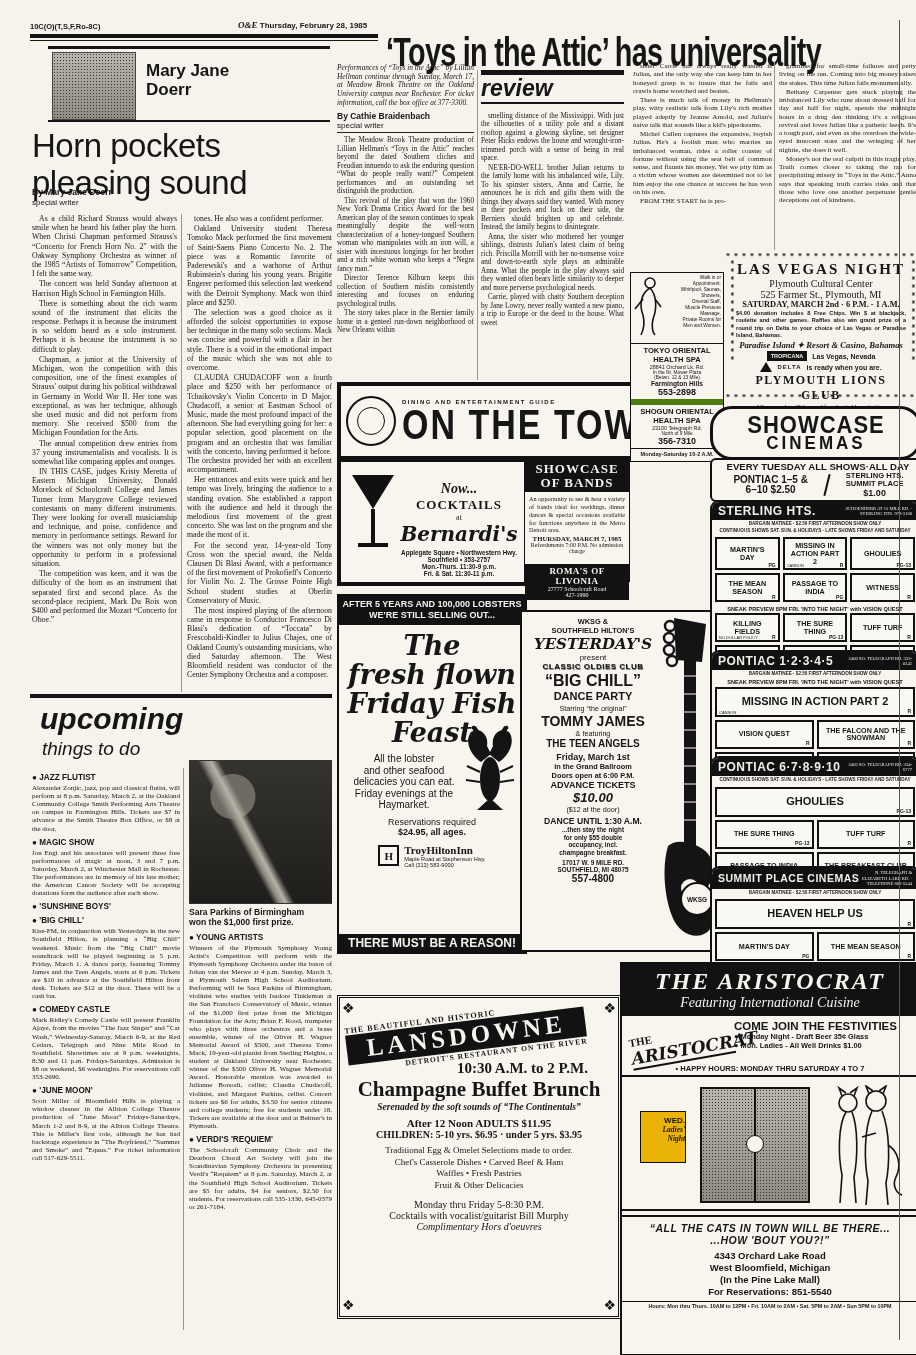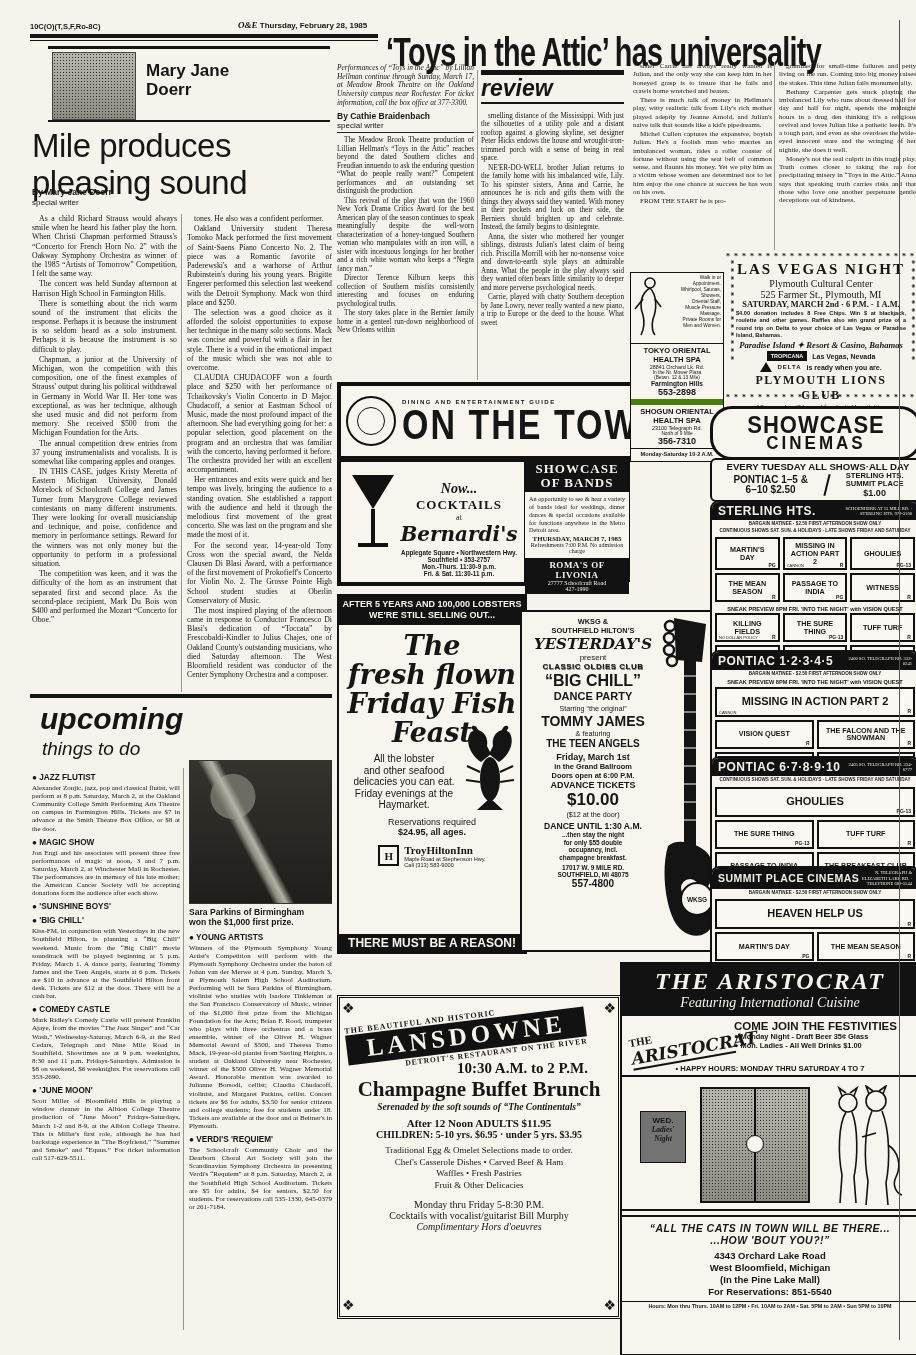--- a/index.html
+++ b/index.html
@@ -78,21 +78,21 @@
 
   <div class="ab rule" style="left:48px;top:46px;width:282px;height:3px;"></div>
   <div class="ab halftone" style="left:52px;top:52px;width:82px;height:66px;border:1px solid #444;"></div>
   <div class="ab sans b" style="left:146px;top:62px;font-size:17px;line-height:1.1;">
     <div>Mary Jane</div>
     <div>Doerr</div>
   </div>
   <div class="ab rule" style="left:48px;top:120px;width:282px;height:2px;"></div>
 
   <div class="ab horn-head" style="left:32px;top:128px;width:300px;">
-    <div>Mile produces</div>
+    <div>Horn pockets</div>
     <div>pleasing sound</div>
   </div>
   <div class="ab" style="left:32px;top:188px;">
     <div class="byline">By Mary Jane Doerr</div>
     <div class="byrole">special writer</div>
   </div>
   <div class="ab copy" style="left:32px;top:214px;width:145px;height:478px;font-size:7.8px;">
       <p class="para">As a child Richard Strauss would always smile when he heard his father play the horn. When Christi Chapman performed Strauss's “Concerto for French Horn No. 2” with the Oakway Symphony Orchestra as winner of the 1985 “Artists of Tomorrow” Competition, I felt the same way.</p>
       <p class="para">The concert was held Sunday afternoon at Harrison High School in Farmington Hills.</p>
       <p class="para">There is something about the rich warm sound of the instrument that elicits the response. Perhaps it is because the instrument is so seldom heard as a solo instrument. Perhaps it is because the instrument is so difficult to play.</p>
@@ -226,21 +226,21 @@
   </div>
 
   <div class="ab" style="left:524px;top:458px;width:104px;height:122px;border:1px solid #111;background:#f7f5ee;">
     <div class="blackbar c serif b" style="padding:3px 0;line-height:1.05;">
       <div style="font-size:13px;letter-spacing:1px;">SHOWCASE</div>
       <div style="font-size:13px;letter-spacing:1px;">OF BANDS</div>
     </div>
     <div class="serif j" style="font-size:6.2px;padding:3px 4px 1px;line-height:1.25;">An opportunity to see &amp; hear a variety of bands ideal for weddings, dinner dances &amp; special occasions available for functions anywhere in the Metro Detroit area.</div>
     <div class="serif b c" style="font-size:6.8px;">THURSDAY, MARCH 7, 1985</div>
     <div class="serif c" style="font-size:6px;">Refreshments 7:00 P.M. No admission charge</div>
-    <div class="blackbar c" style="padding:2px 8px;margin-top:4px;">
+    <div class="blackbar c" style="padding:2px 8px;margin-top:10px;">
       <div class="serif b" style="font-size:9px;letter-spacing:.5px;">ROMA'S OF LIVONIA</div>
       <div class="serif" style="font-size:6px;">27777 Schoolcraft Road</div>
       <div class="serif" style="font-size:6px;">427-1990</div>
     </div>
   </div>
 
   <div class="ab" style="left:337px;top:594px;width:186px;height:356px;border:2px solid #111;background:#f7f5ee;">
     <div class="blackbar sans b c" style="font-size:9px;line-height:1.25;padding:3px 0;">
       <div>AFTER 5 YEARS AND 100,000 LOBSTERS</div>
       <div>WE'RE STILL SELLING OUT...</div>
@@ -320,21 +320,21 @@
       <div class="sans b" style="font-size:16px;margin-top:1px;">“BIG CHILL”</div>
       <div class="sans b" style="font-size:11px;">DANCE PARTY</div>
       <div class="sans" style="font-size:7.2px;margin-top:2px;">Starring “the original”</div>
       <div class="sans b" style="font-size:14px;">TOMMY JAMES</div>
       <div class="sans" style="font-size:7.2px;">&amp; featuring</div>
       <div class="sans b" style="font-size:10px;">THE TEEN ANGELS</div>
       <div class="sans b" style="font-size:9px;margin-top:3px;">Friday, March 1st</div>
       <div class="sans b" style="font-size:7.4px;">in the Grand Ballroom</div>
       <div class="sans b" style="font-size:7.4px;">Doors open at 6:00 P.M.</div>
       <div class="sans b" style="font-size:9px;">ADVANCE TICKETS</div>
-      <div class="sans b" style="font-size:17px;">$10.00</div>
+      <div class="sans b" style="font-size:13px;font-style:italic;">$10.00</div>
       <div class="sans" style="font-size:7.2px;">($12 at the door)</div>
       <div class="sans b" style="font-size:8.6px;margin-top:2px;">DANCE UNTIL 1:30 A.M.</div>
       <div class="sans b" style="font-size:6.4px;line-height:1.2;">
           <div>...then stay the night</div>
           <div>for only $55 double</div>
           <div>occupancy, incl.</div>
           <div>champagne breakfast.</div>
         </div>
       <div class="sans b" style="font-size:6.4px;margin-top:2px;">17017 W. 9 MILE RD.</div>
       <div class="sans b" style="font-size:6.4px;">SOUTHFIELD, MI 48075</div>
@@ -592,21 +592,21 @@
         <div class="script" style="font-size:17px;border-bottom:2px solid #111;">ARISTOCRAT</div>
       </div>
       <div style="flex:1;">
         <div class="sans b" style="font-size:11.5px;">COME JOIN THE FESTIVITIES</div>
         <div class="sans b" style="font-size:7.4px;">● Monday Night - Draft Beer 35¢ Glass</div>
         <div class="sans b" style="font-size:7.4px;">● Mon. Ladies - All Well Drinks $1.00</div>
       </div>
     </div>
     <div class="sans b c" style="font-size:7.6px;border-bottom:2px solid #111;padding:2px 0;">• HAPPY HOURS: MONDAY THRU SATURDAY 4 TO 7</div>
     <div style="position:relative;height:138px;border-bottom:2px solid #111;">
-      <div class="ab" style="left:18px;top:34px;width:44px;height:50px;border:1.5px solid #111;background:#737373;text-align:center;">
+      <div class="ab" style="left:18px;top:34px;width:44px;height:50px;border:1.5px solid #111;background:#eab308;text-align:right;">
         <div class="sans b" style="font-size:8px;margin-top:4px;">WED.</div>
         <div class="serif b i" style="font-size:7.5px;">Ladies'</div>
         <div class="serif b i" style="font-size:7.5px;">Night</div>
       </div>
       <div class="ab halftone" style="left:78px;top:10px;width:52px;height:112px;border:2px solid #111;"></div>
       <div class="ab halftone" style="left:132px;top:10px;width:52px;height:112px;border:2px solid #111;"></div>
       <div class="ab" style="left:124px;top:58px;width:16px;height:16px;border:1.5px solid #111;border-radius:50%;background:#f7f5ee;"></div>
       <svg class="ab" style="left:196px;top:8px;" width="86" height="122" viewBox="0 0 86 122">
         <g stroke="#141414" stroke-width="1.6" fill="none">
           <circle cx="30" cy="18" r="9"></circle>

